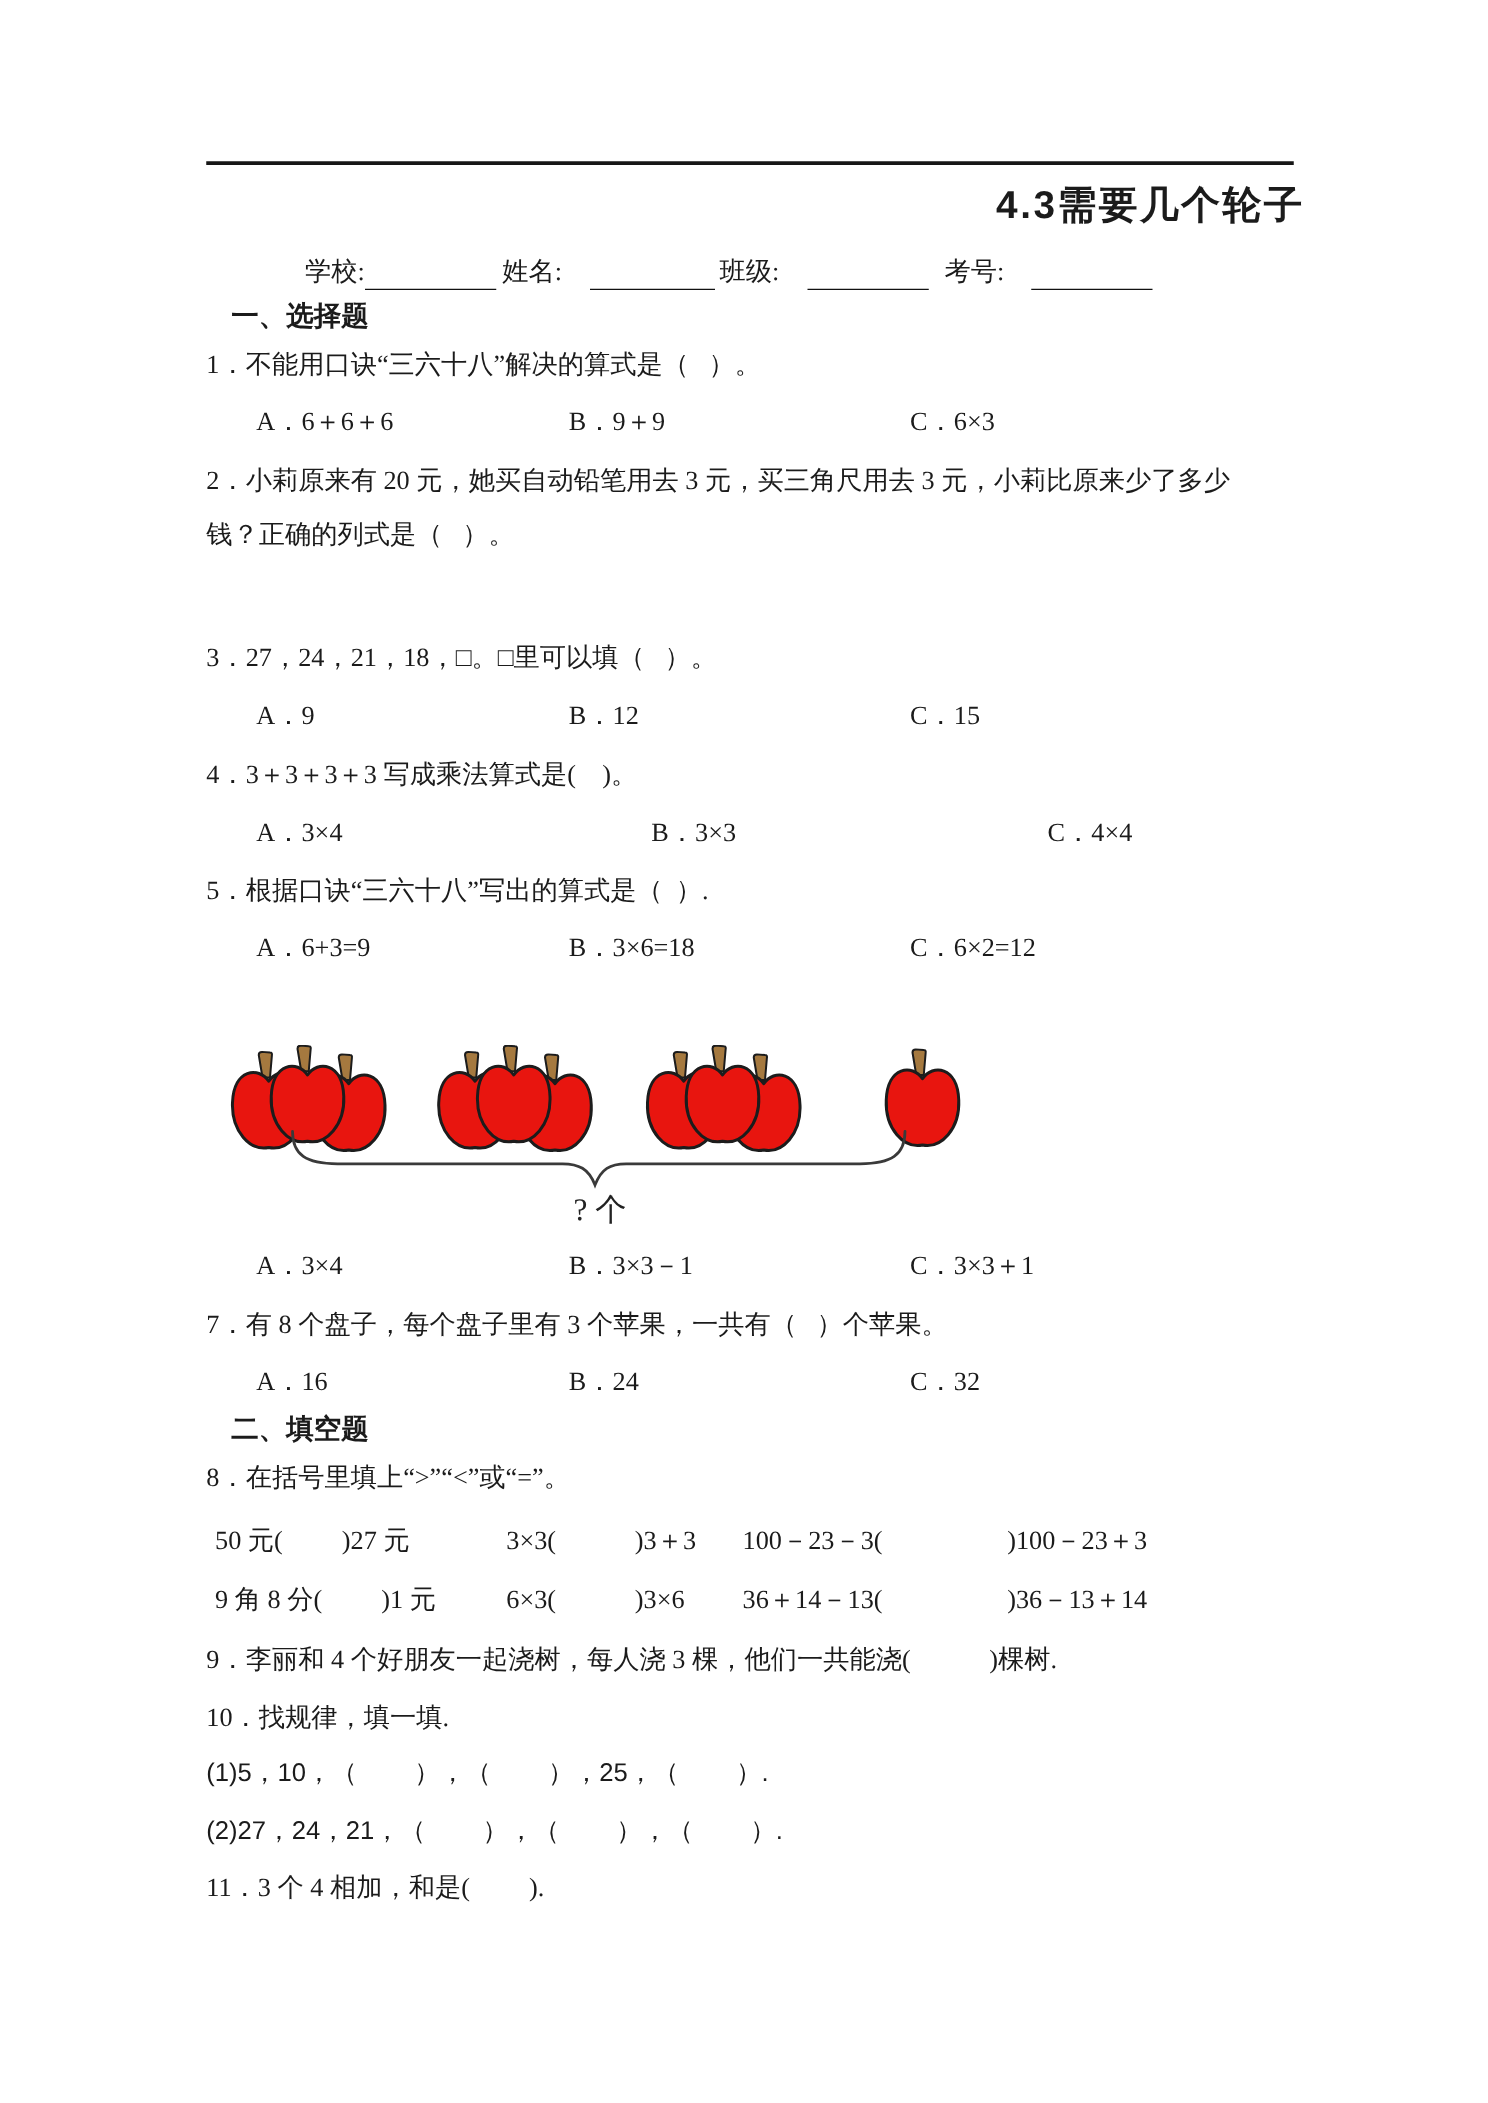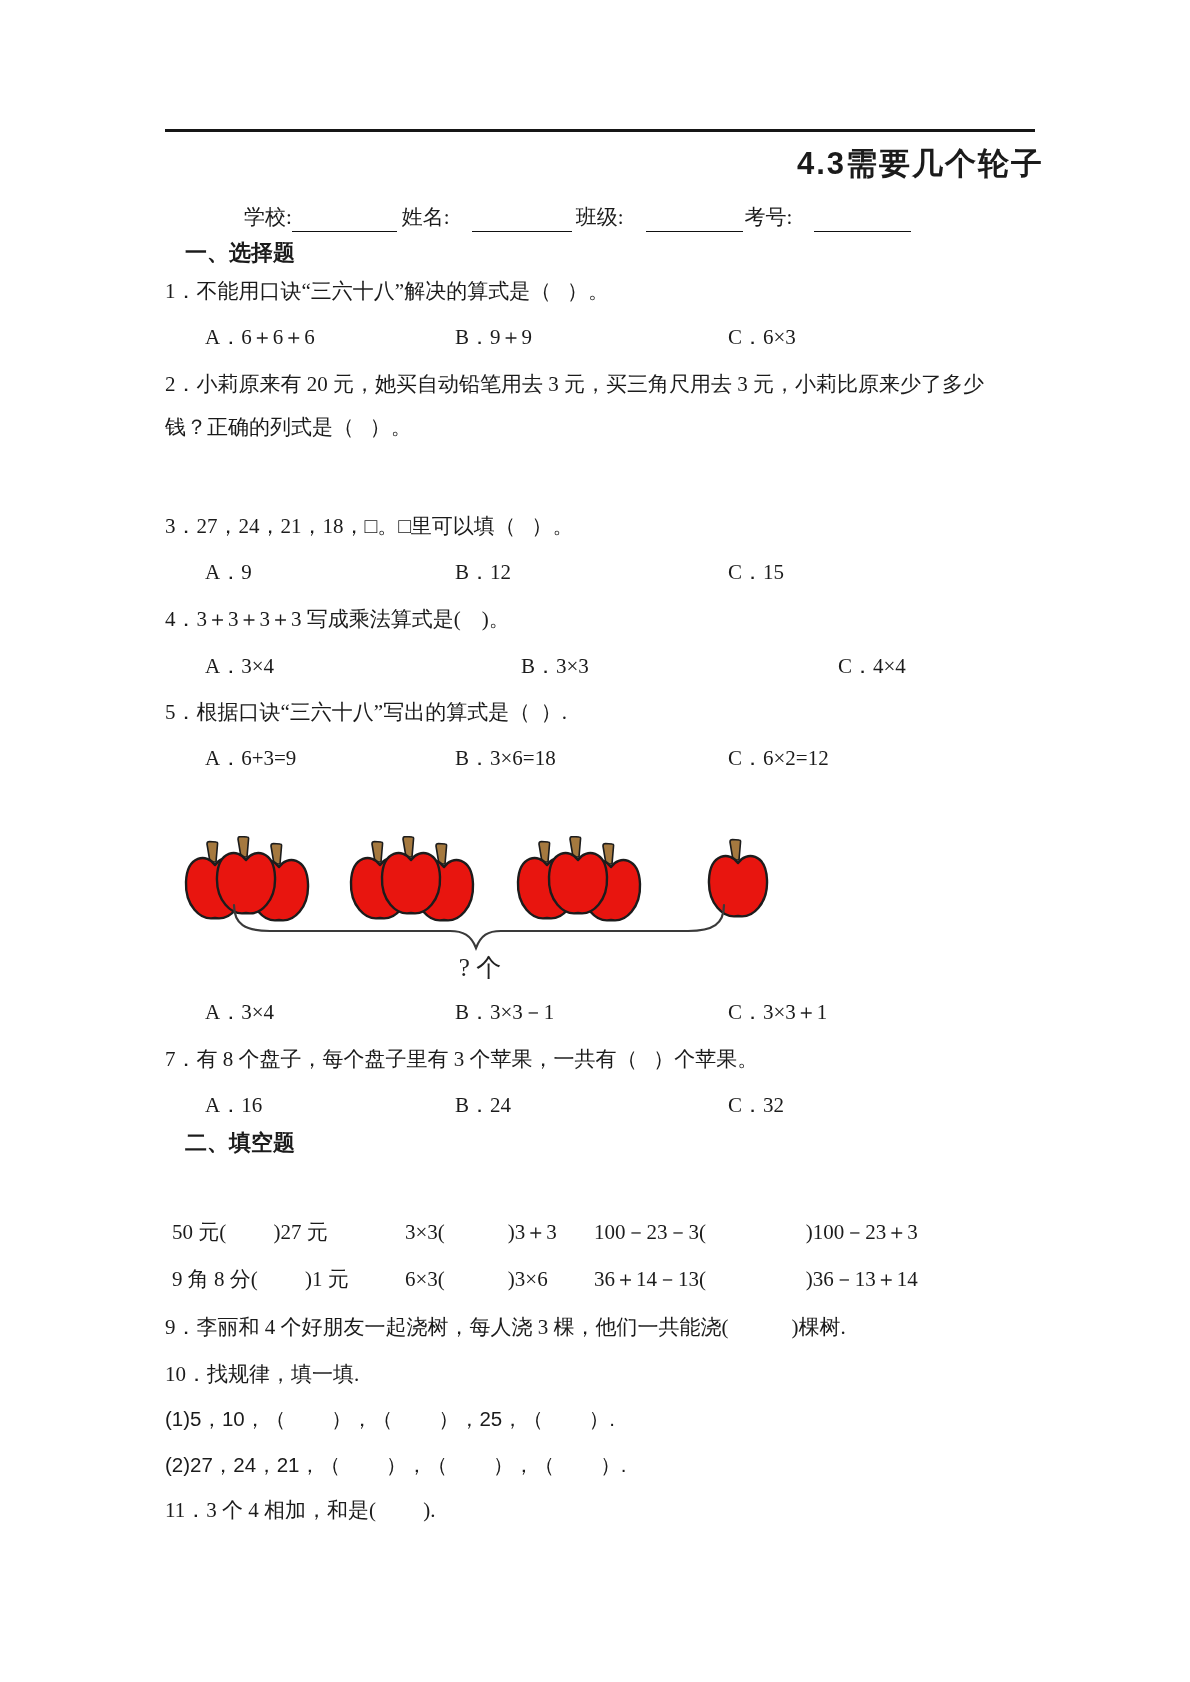--- a/index.html
+++ b/index.html
@@ -24,21 +24,21 @@
     font-family:"Liberation Sans","DejaVu Sans",sans-serif;
     margin-left:20px;
   }
   .header-row{display:flex;align-items:flex-end;padding-left:79px;box-sizing:border-box;height:32px;line-height:30px;text-align:right;}
   .u{display:inline-block;border-bottom:1.7px solid #111;height:26px;}
   .u1{width:105px;}
   .u2{width:100px;margin-left:22px;}
   .u3{width:97px;margin-left:22px;}
   .lbl2{margin-left:5px;}
   .lbl3{margin-left:4px;}
-  .lbl4{margin-left:2px;}
+  .lbl4{margin-left:13px;}
   .opts{display:grid;grid-template-columns:250px 273px 1fr;padding-left:40px;box-sizing:border-box;}
   .opts.wide2{grid-template-columns:272px 325px 1fr;}
   .opts.wide4{grid-template-columns:316px 317px 1fr;}
   .fillrow{display:grid;grid-template-columns:233px 189px 1fr;padding-left:7px;box-sizing:border-box;}
   .sans{font-family:"Liberation Sans","DejaVu Sans",sans-serif;font-size:20.5px;}
   .figure{position:absolute;left:165px;top:836px;}
   .apple-body{fill:var(--apple-fill,#e8150f);stroke:var(--apple-outline,#1c1c1c);stroke-width:2.4;stroke-linejoin:round;}
   .apple-stem{fill:var(--apple-stem,#a5793f);stroke:var(--apple-outline,#1c1c1c);stroke-width:1.6;stroke-linejoin:round;}
   .brace{fill:none;stroke:#3a3a3a;stroke-width:2.2;stroke-linecap:round;}
   .figlabel{font-size:25px;fill:#222;font-family:"Liberation Serif","DejaVu Serif",serif;}
@@ -128,20 +128,21 @@
 
   <div class="line" style="top:1042px">7．有 8 个盘子，每个盘子里有 3 个苹果，一共有（   ）个苹果。</div>
   <div class="line opts" style="top:1088px">
     <span>A．16</span>
     <span>B．24</span>
     <span>C．32</span>
   </div>
 
   <div class="line heading" style="top:1126px">二、填空题</div>
 
+  <div class="line" style="top:1165px">8．在括号里填上“&gt;”“&lt;”或“=”。</div>
   <div class="line fillrow" style="top:1215px">
     <span>50 元(         )27 元</span>
     <span>3×3(            )3＋3</span>
     <span>100－23－3(                   )100－23＋3</span>
   </div>
   <div class="line fillrow" style="top:1262px">
     <span>9 角 8 分(         )1 元</span>
     <span>6×3(            )3×6</span>
     <span>36＋14－13(                   )36－13＋14</span>
   </div>

